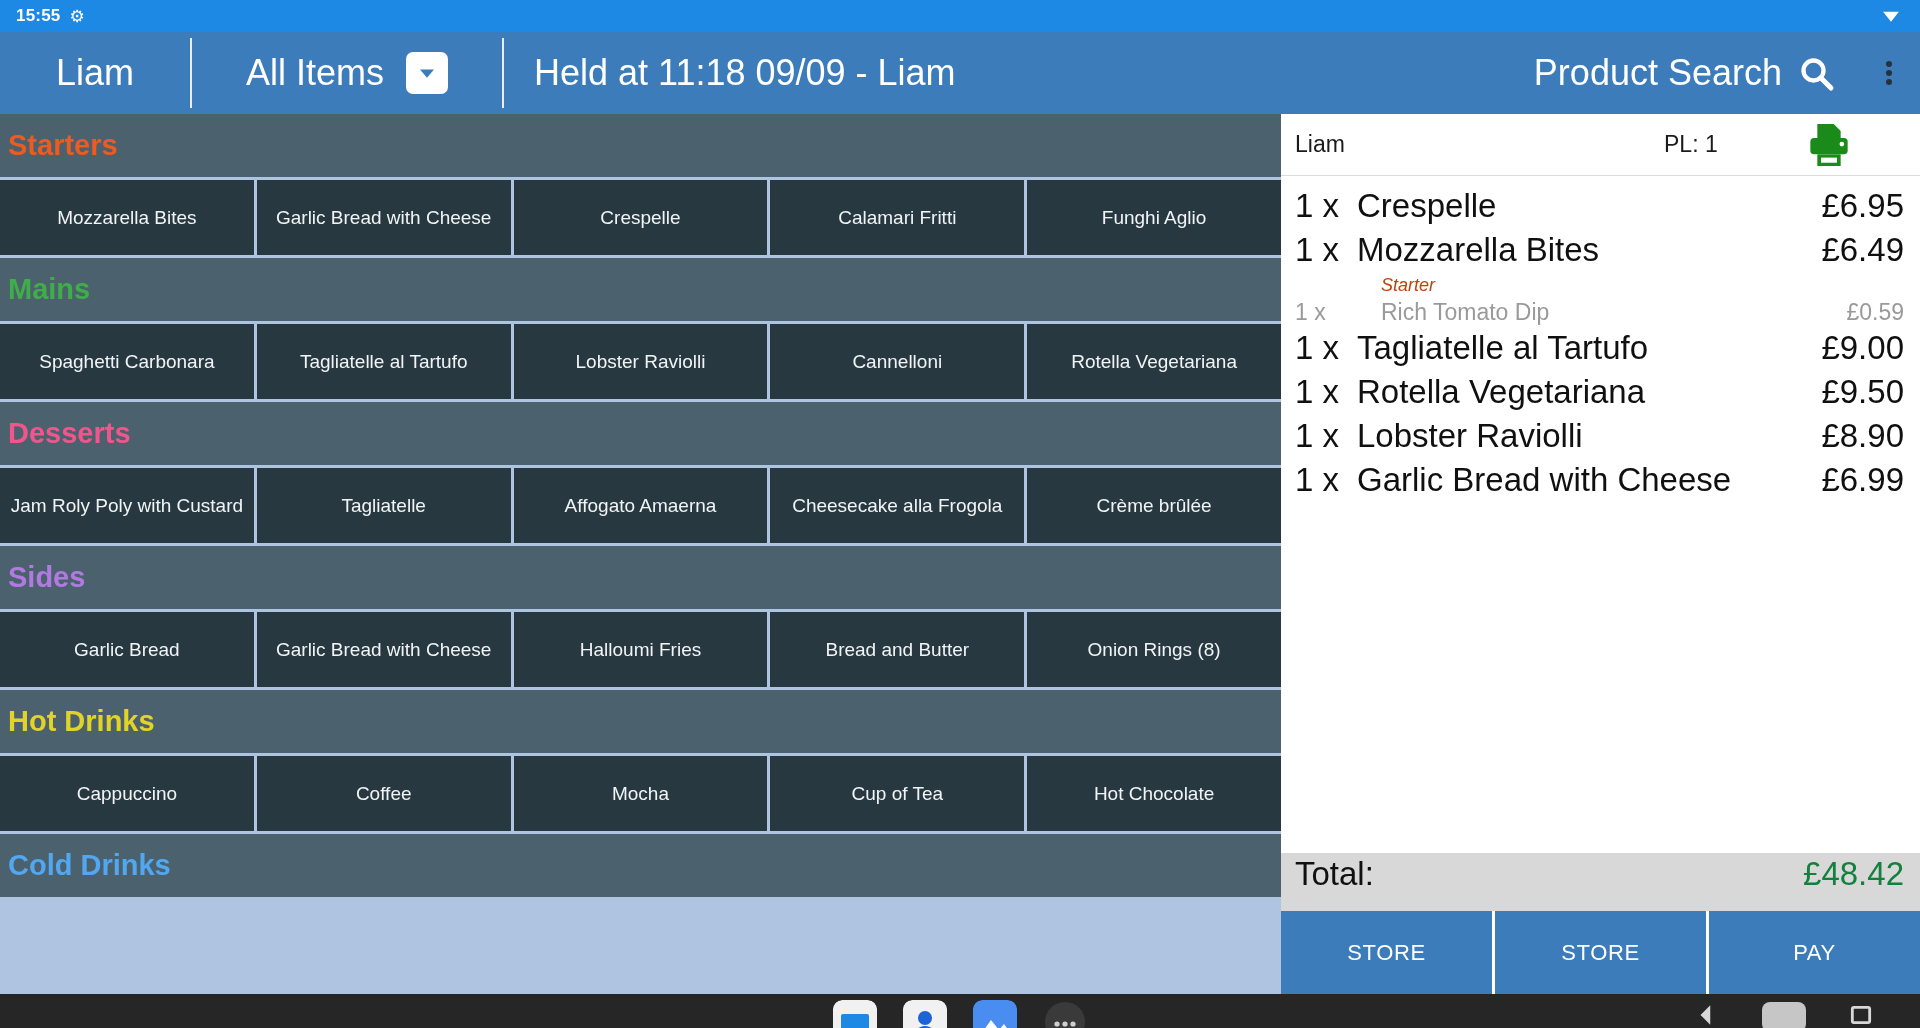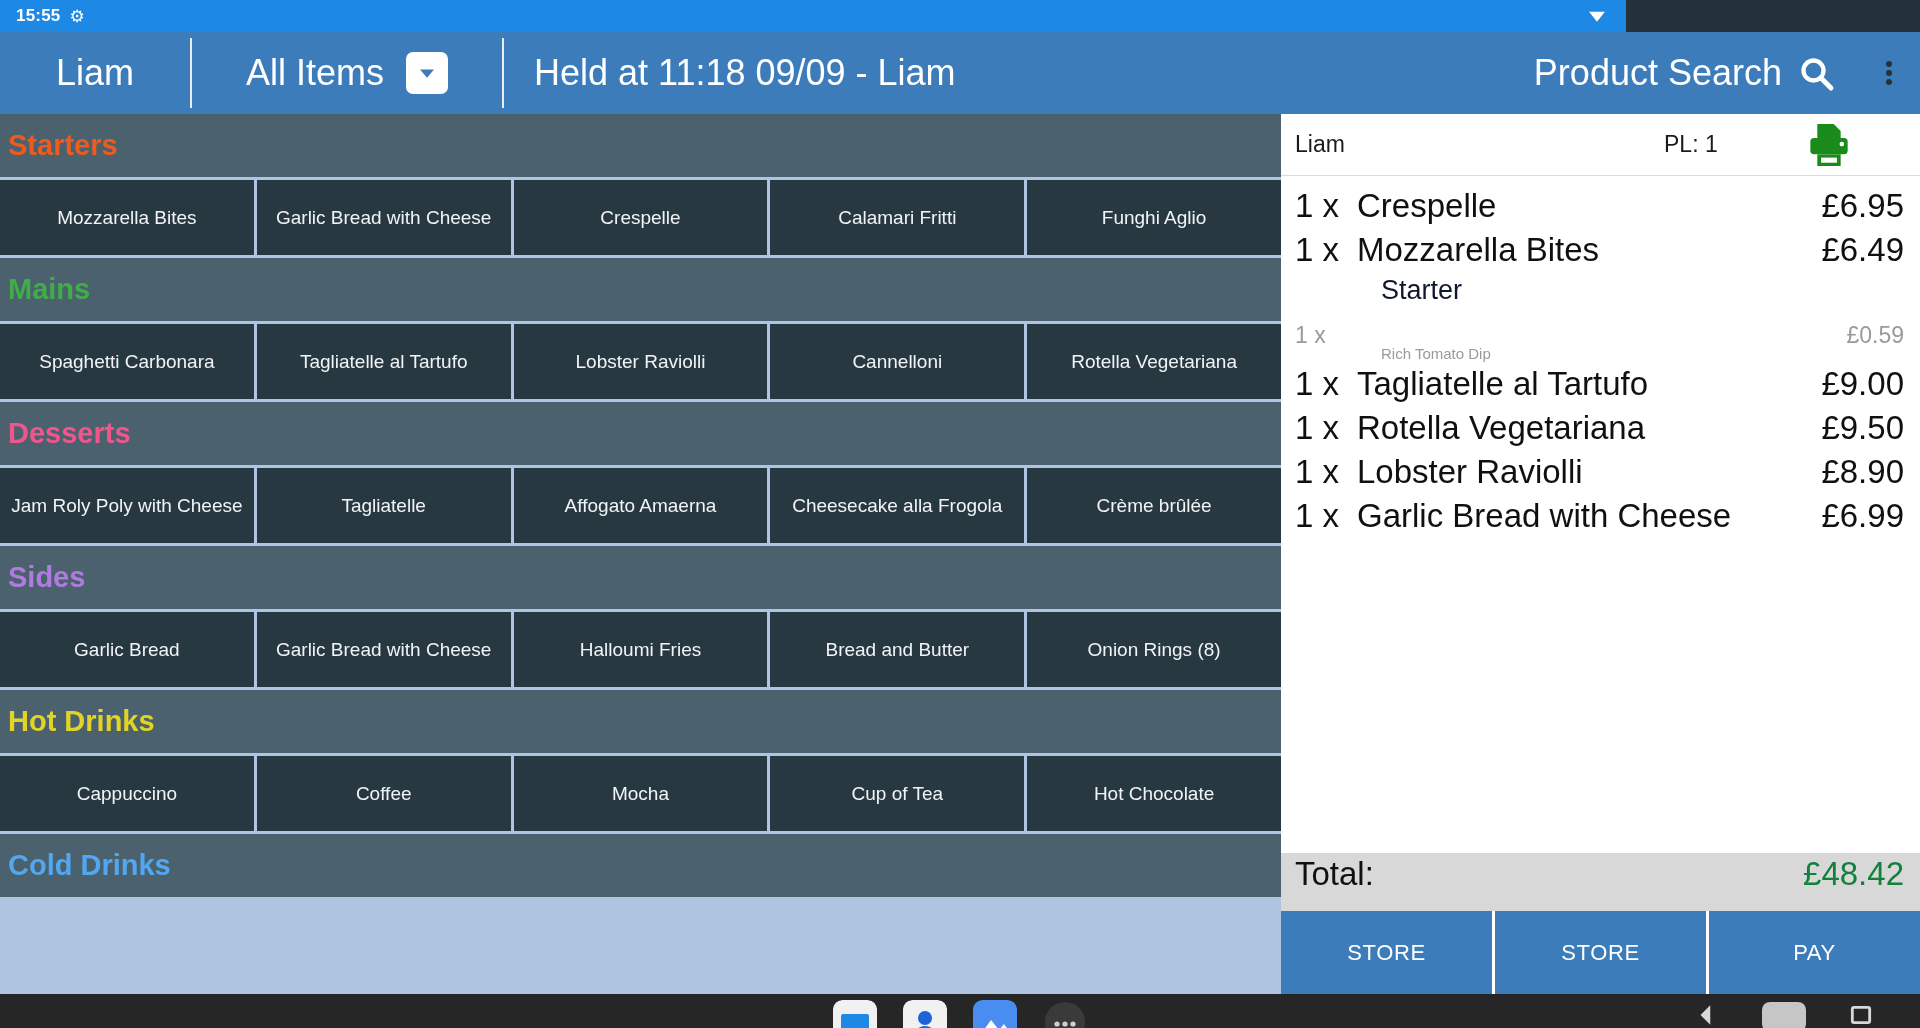--- a/index.html
+++ b/index.html
@@ -5,21 +5,21 @@
   * { margin:0; padding:0; box-sizing:border-box; }
   html, body {
     width:1920px; height:1028px;
     background:#22313a;
     font-family:"Liberation Sans", sans-serif;
     overflow:hidden;
   }
 
   
   .statusbar{
-    position:absolute; top:0; left:0; width:1626px; height:32px;
+    position:absolute; top:0; left:0; width:1920px; height:32px;
     background:#1e88e5; display:flex; align-items:center;
     padding:16px 16px; color:#ffffff;
   }
   .statusbar .clock{ font-size:17px; font-weight:bold; letter-spacing:.2px; }
   .statusbar .gear{ margin-left:9px; font-size:17px; line-height:1; }
   .statusbar .spacer{ flex:1; }
   .wifi-ico{ width:26px; height:20px; display:block; }
 
   
   .toolbar{
@@ -76,24 +76,24 @@
   .lines{ flex:1 1 auto; padding-top:8px; overflow:hidden; }
   .line{
     display:flex; align-items:center; padding:3px 16px 3px 14px;
   }
   .line .qty{ width:62px; flex:0 0 62px; font-size:33px; color:#101010; }
   .line .nm{ flex:1 1 auto; font-size:33px; color:#101010; }
   .line .pr{ font-size:33px; color:#101010; white-space:nowrap; }
 
   .line.mod{ padding-top:0; padding-bottom:0; }
   .line.mod .qty{ font-size:23px; color:#9a9a9a; }
-  .line.mod .nm{ font-size:15px; color:#9a9a9a; padding-left:24px;margin-top:36px; }
+  .line.mod .nm{ font-size:23px; color:#9a9a9a; padding-left:24px; }
   .line.mod .pr{ font-size:23px; color:#9a9a9a; }
   .line.modgroup .qty{ font-size:23px; color:#9a9a9a; }
-  .line.modgroup .nm{ font-size:27px; color:#0f172a; padding-left:24px; }
+  .line.modgroup .nm{ font-size:18px; color:#c2410c; padding-left:24px;font-style:italic; }
   .line.modgroup .pr{ font-size:23px; color:#9a9a9a; }
 
   .total-bar{
     flex:0 0 58px; height:58px; background:#d8d8d8;
     display:flex; align-items:center; justify-content:space-between;
     padding:0 16px 16px 14px;
   }
   .total-bar .tl{ font-size:33px; color:#101010; }
   .total-bar .tv{ font-size:33px; color:#15803d; }
 
@@ -182,21 +182,21 @@
       <div class="prod">Spaghetti Carbonara</div>
       <div class="prod">Tagliatelle al Tartufo</div>
       <div class="prod">Lobster Raviolli</div>
       <div class="prod">Cannelloni</div>
       <div class="prod">Rotella Vegetariana</div>
     </div>
     <div class="cat-header">
       <span style="color: rgb(240, 86, 140);">Desserts</span>
     </div>
     <div class="row">
-      <div class="prod">Jam Roly Poly with Cheese</div>
+      <div class="prod">Jam Roly Poly with Custard</div>
       <div class="prod">Tagliatelle</div>
       <div class="prod">Affogato Amaerna</div>
       <div class="prod">Cheesecake alla Frogola</div>
       <div class="prod">Crème brûlée</div>
     </div>
     <div class="cat-header">
       <span style="color: rgb(176, 122, 224);">Sides</span>
     </div>
     <div class="row">
       <div class="prod">Garlic Bread</div>

